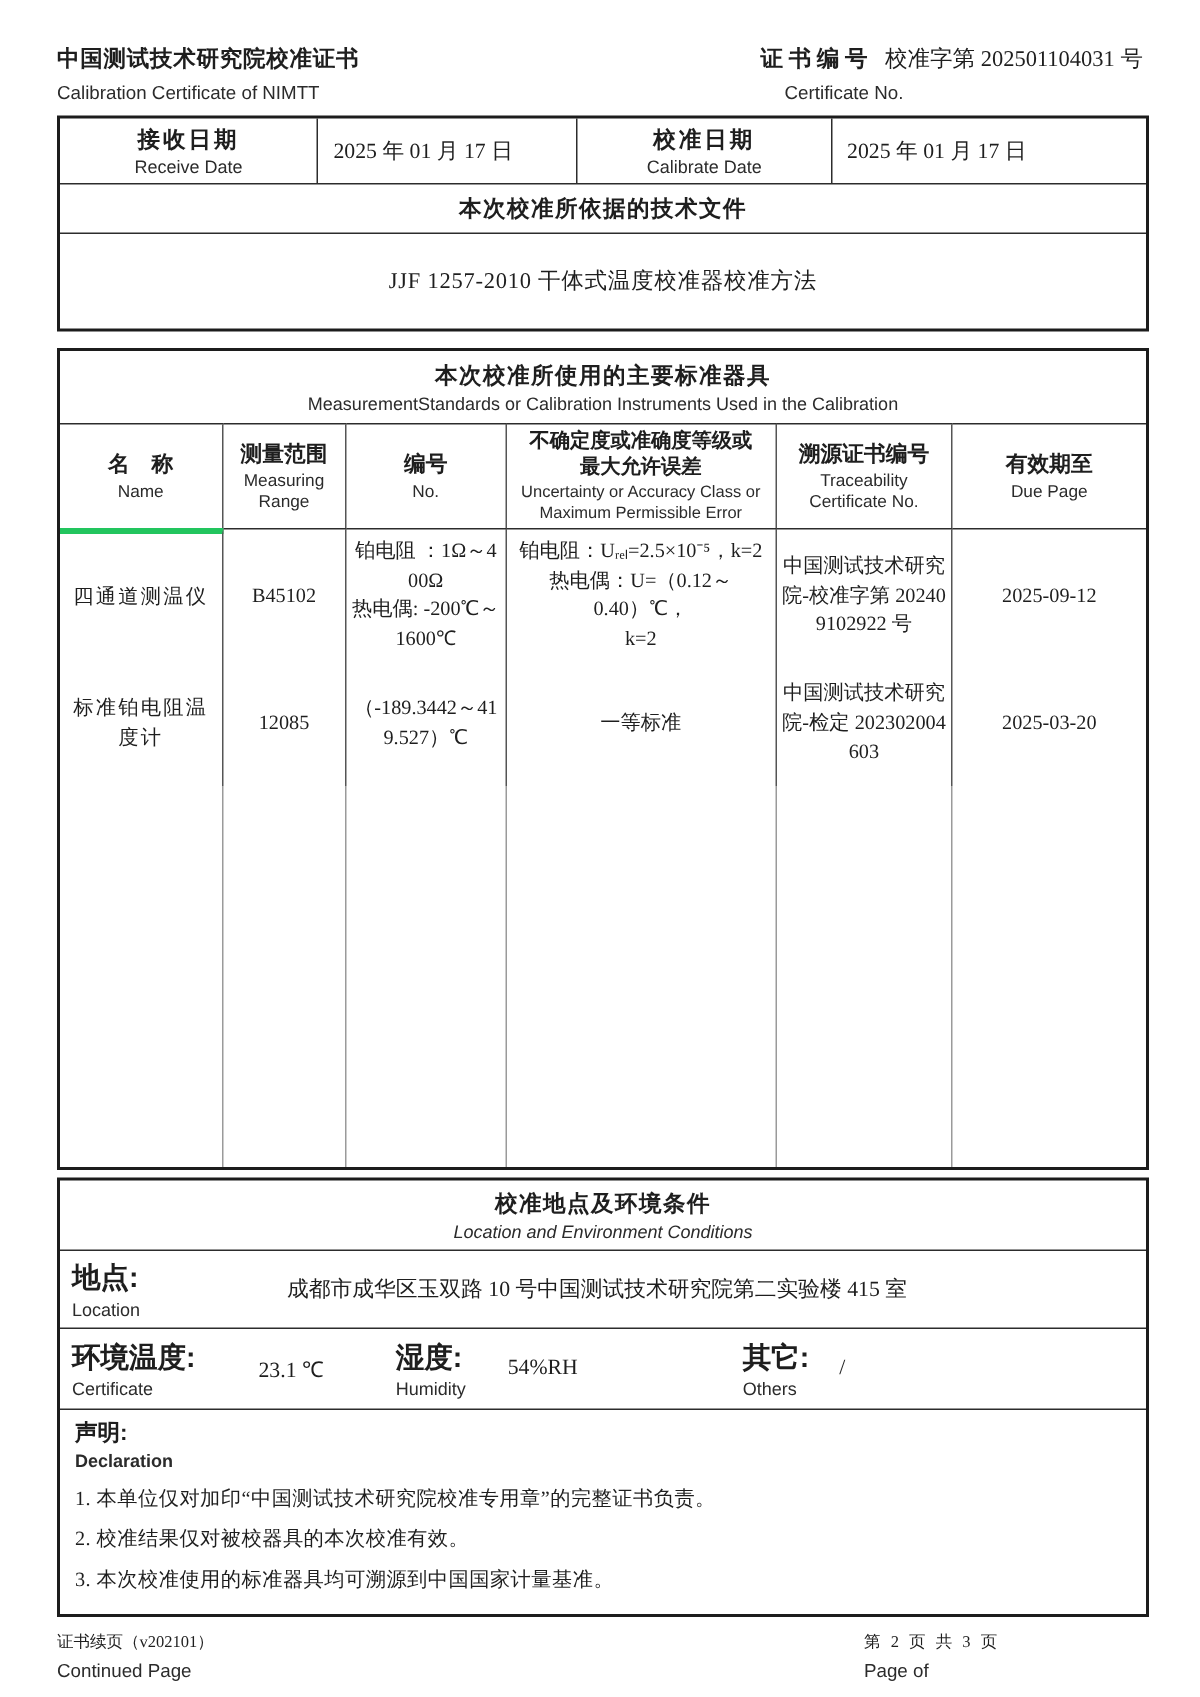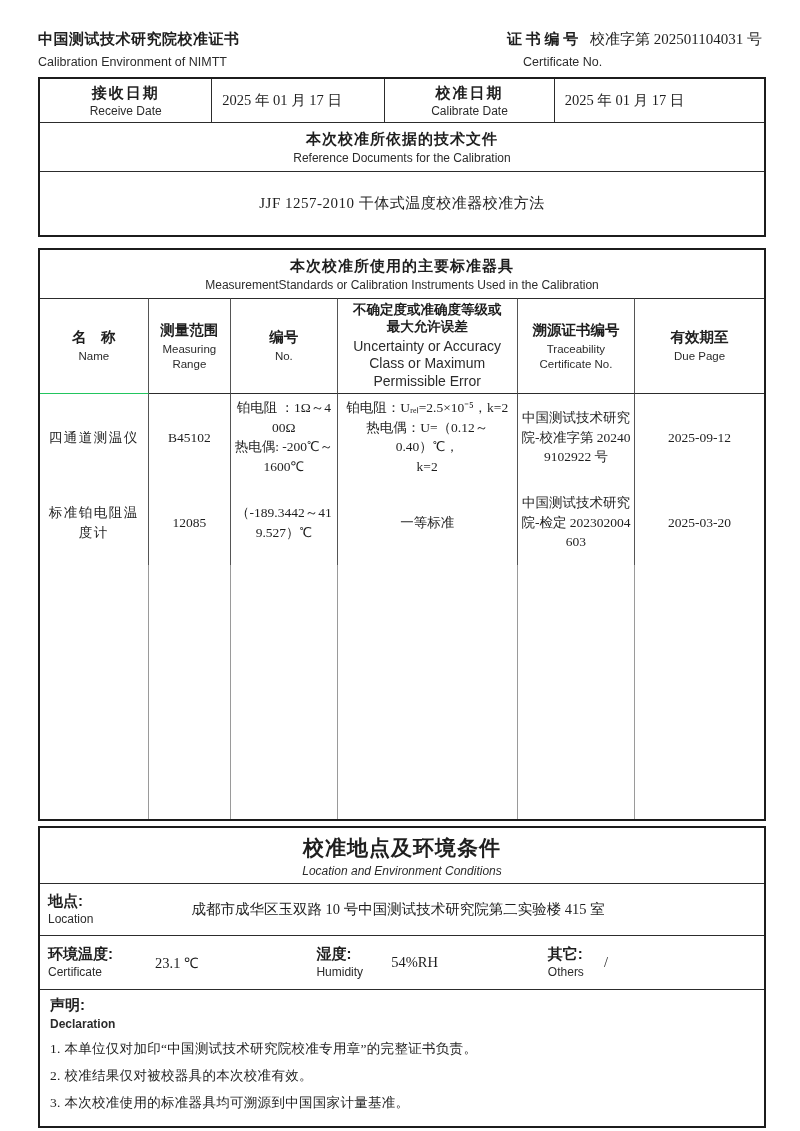--- a/index.html
+++ b/index.html
@@ -46,37 +46,37 @@
   .ref-body { border-top: 1px solid #2c2c2c; height: 64px; display: flex; align-items: center; justify-content: center; font-size: 15px; letter-spacing: .5px; }
 
   
   .std-table { display: grid; grid-template-columns: 15% 11.4% 14.7% 24.9% 16.2% 17.8%; }
   .std-table .c { border-right: 1px solid #555; }
   .std-table .c:nth-child(6n) { border-right: none; }
   .th { border-top: 1px solid #2c2c2c; min-height: 67px; display: flex; flex-direction: column; align-items: center; justify-content: center; text-align: center; padding: 3px 2px; }
   .th .cnl { font-size: 14.5px; }
   .th .en { font-size: 11.5px; line-height: 1.25; margin-top: 2px; }
   .th.u .cnl { font-size: 13.5px; line-height: 1.25; }
-  .th.u .en { font-size: 14px; }
+  .th.u .en { font-size: 11px; }
   .td { display: flex; align-items: center; justify-content: center; text-align: center; font-size: 13.5px; line-height: 1.45; padding: 4px 2px; }
   .td.name { letter-spacing: 1.5px; }
 
   
   .loc-title { text-align: center; padding: 6px 0 5px; border-bottom: 1px solid #2c2c2c; }
-  .loc-title .cnl { font-size: 21px; letter-spacing: 1px; }
+  .loc-title .cnl { font-size: 15px; letter-spacing: 1px; }
   .loc-title .en { display: block; font-size: 12px; margin-top: 2px; font-style: italic; }
   .loc-row { display: flex; align-items: center; min-height: 52px; border-bottom: 1px solid #2c2c2c; padding: 4px 8px; }
   .lab { display: flex; flex-direction: column; justify-content: center; }
-  .lab .cnl { font-size: 15px; }
+  .lab .cnl { font-size: 19px; }
   .lab .en { font-size: 12px; margin-top: 1px; }
   .loc-value { font-size: 14.5px; margin-left: 98px; }
   .env-row { display: flex; align-items: center; min-height: 54px; border-bottom: 1px solid #2c2c2c; padding: 4px 8px; }
   .env-val { font-size: 14.5px; }
   .env-g1 .env-val { margin-left: 42px; }
-  .env-g2 { margin-left: 118px; } .env-g2 .env-val { margin-left: 28px; }
+  .env-g2 { margin-left: 48px; } .env-g2 .env-val { margin-left: 28px; }
   .env-g3 { margin-left: 110px; } .env-g3 .env-val { margin-left: 20px; }
   .env-group { display: flex; align-items: center; }
 
   
   .decl { padding: 6px 10px 10px; min-height: 104px; }
   .decl .cnl { font-size: 15px; }
   .decl .en { display: block; font-size: 12px; margin: 2px 0 4px; font-weight: bold; }
   .decl-item { font-size: 13.5px; line-height: 2.0; letter-spacing: .3px; }
 
   
@@ -87,21 +87,21 @@
   .f-right .f-cn { letter-spacing: 2px; }
 </style>
 </head>
 <body>
 
 <div class="page">
 
   <div class="hdr">
     <div>
       <div class="hdr-title-cn cnl">中国测试技术研究院校准证书</div>
-      <div class="hdr-title-en en">Calibration Environment of NIMTT</div>
+      <div class="hdr-title-en en">Calibration Certificate of NIMTT</div>
     </div>
     <div class="hdr-cert">
       <div class="hdr-cert-cn">
         <span>证 书 编 号</span>
         <span class="val">校准字第 202501104031 号</span>
       </div>
       <div class="hdr-cert-en en">Certificate No.</div>
     </div>
   </div>
 
@@ -113,21 +113,20 @@
       </div>
       <div class="d-value mid">2025 年 01 月 17 日</div>
       <div class="d-label">
         <span class="cnl">校准日期</span>
         <span class="en">Calibrate Date</span>
       </div>
       <div class="d-value">2025 年 01 月 17 日</div>
     </div>
     <div class="sec-head">
       <span class="cnl">本次校准所依据的技术文件</span>
-      <span class="en">Reference Documents for the Calibration</span>
     </div>
     <div class="ref-body">JJF 1257-2010 干体式温度校准器校准方法</div>
   </div>
 
   <div class="gap12"></div>
 
   <div class="block">
     <div class="sec-head" style="border-top:none;">
       <span class="cnl">本次校准所使用的主要标准器具</span>
       <span class="en">MeasurementStandards or Calibration Instruments Used in the Calibration</span>
@@ -155,21 +154,21 @@
       <div class="c th">
         <span class="cnl">溯源证书编号</span>
         <span class="en ml">Traceability
 Certificate No.</span>
       </div>
       <div class="c th">
         <span class="cnl">有效期至</span>
         <span class="en">Due Page</span>
       </div>
 
-      <div class="c td name row1 td" style="border-top:1px solid #22c55e;min-height:80px;">四通道测温仪</div>
+      <div class="c td name row1 td" style="border-top:4px solid #22c55e;min-height:80px;">四通道测温仪</div>
       <div class="c td" style="border-top:1px solid #2c2c2c;min-height:80px;text-align:right;">B45102</div>
       <div class="c td ml" style="border-top:1px solid #2c2c2c;min-height:80px;">铂电阻 ：1Ω～4
 00Ω
 热电偶: -200℃～
 1600℃</div>
       <div class="c td ml" style="border-top:1px solid #2c2c2c;min-height:80px;">铂电阻：Uᵣₑₗ=2.5×10⁻⁵，k=2
 热电偶：U=（0.12～0.40）℃，
 k=2</div>
       <div class="c td ml" style="border-top:1px solid #2c2c2c;min-height:80px;">中国测试技术研究
 院-校准字第 20240

